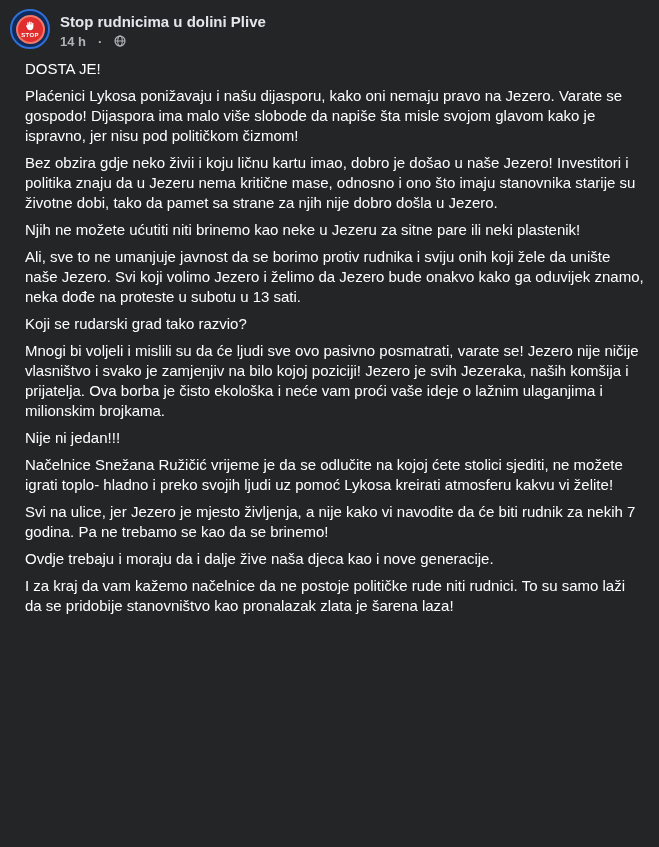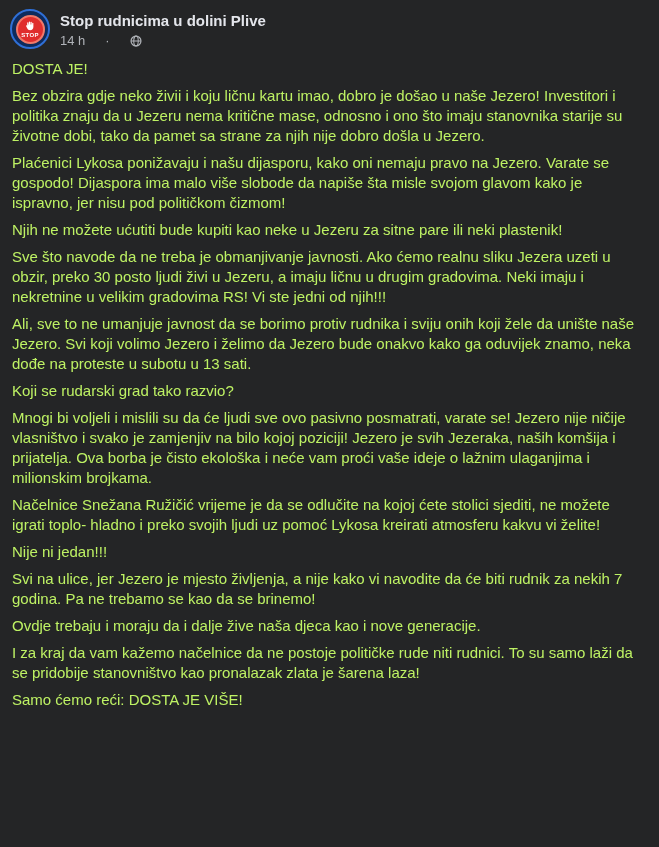--- a/index.html
+++ b/index.html
@@ -10,21 +10,21 @@
     background: #242526;
     font-family: "Liberation Sans", sans-serif;
     color: #e4e6eb;
     overflow: hidden;
   }
   .post { width: 659px; height: 847px; background: #242526; }
 
   
   .post-header {
     display: flex;
-    align-items: flex-start;
+    align-items: center;
     gap: 10px;
     padding: 9px 12px 2px 10px;
   }
   .avatar {
     width: 40px; height: 40px;
     border-radius: 50%;
     background: #0d2b5c;
     border: 2px solid #2f6fd6;
     display: flex; align-items: center; justify-content: center;
     flex: 0 0 auto;
@@ -50,34 +50,35 @@
   .header-text { display: flex; flex-direction: column; padding-top: 2px; }
   .page-name {
     font-size: 15px;
     font-weight: bold;
     color: #e4e6eb;
     text-decoration: none;
     cursor: pointer;
     line-height: 19px;
   }
   .post-meta {
-    display: flex; align-items: center; gap: 20px;
+    display: flex; align-items: center; gap: 12px;
     font-size: 13px;
     color: #b0b3b8;
     margin-top: 3px;
+    font-weight: bold;
   }
   .meta-dot { font-size: 13px; color: #b0b3b8; }
   .globe-icon { width: 12px; height: 12px; color: #b0b3b8; display: block; }
 
   
   .post-body {
-    padding: 8px 14px 0 12px;
+    padding: 8px 14px 0 25px;
     font-size: 15px;
     line-height: 20px;
-    color: #bef264;
+    color: #ffffff;
   }
   .post-body p { margin: 0 0 7px 0; }
 </style>
 </head>
 <body>
 
 <div class="post">
 
   <div class="post-header">
     <div class="avatar">
@@ -97,28 +98,26 @@
           <circle cx="8" cy="8" r="6.6" fill="none" stroke="currentColor" stroke-width="1.6"></circle>
           <ellipse cx="8" cy="8" rx="3" ry="6.6" fill="none" stroke="currentColor" stroke-width="1.4"></ellipse>
           <path d="M1.4 8h13.2" stroke="currentColor" stroke-width="1.4" fill="none"></path>
         </svg>
       </div>
     </div>
   </div>
 
   <div class="post-body">
     <p>DOSTA JE!</p>
+    <p>Plaćenici Lykosa ponižavaju i našu dijasporu, kako oni nemaju pravo na Jezero. Varate se gospodo! Dijaspora ima malo više slobode da napiše šta misle svojom glavom kako je ispravno, jer nisu pod političkom čizmom!</p>
     <p>Bez obzira gdje neko živii i koju ličnu kartu imao, dobro je došao u naše Jezero! Investitori i politika znaju da u Jezeru nema kritične mase, odnosno i ono što imaju stanovnika starije su životne dobi, tako da pamet sa strane za njih nije dobro došla u Jezero.</p>
-    <p>Plaćenici Lykosa ponižavaju i našu dijasporu, kako oni nemaju pravo na Jezero. Varate se gospodo! Dijaspora ima malo više slobode da napiše šta misle svojom glavom kako je ispravno, jer nisu pod političkom čizmom!</p>
-    <p>Njih ne možete ućutiti bude kupiti kao neke u Jezeru za sitne pare ili neki plastenik!</p>
-    <p>Sve što navode da ne treba je obmanjivanje javnosti. Ako ćemo realnu sliku Jezera uzeti u obzir, preko 30 posto ljudi živi u Jezeru, a imaju ličnu u drugim gradovima. Neki imaju i nekretnine u velikim gradovima RS! Vi ste jedni od njih!!!</p>
+    <p>Njih ne možete ućutiti niti brinemo kao neke u Jezeru za sitne pare ili neki plastenik!</p>
     <p>Ali, sve to ne umanjuje javnost da se borimo protiv rudnika i sviju onih koji žele da unište naše Jezero. Svi koji volimo Jezero i želimo da Jezero bude onakvo kako ga oduvijek znamo, neka dođe na proteste u subotu u 13 sati.</p>
     <p>Koji se rudarski grad tako razvio?</p>
     <p>Mnogi bi voljeli i mislili su da će ljudi sve ovo pasivno posmatrati, varate se! Jezero nije ničije vlasništvo i svako je zamjenjiv na bilo kojoj poziciji! Jezero je svih Jezeraka, naših komšija i prijatelja. Ova borba je čisto ekološka i neće vam proći vaše ideje o lažnim ulaganjima i milionskim brojkama.</p>
+    <p>Nije ni jedan!!!</p>
     <p>Načelnice Snežana Ružičić vrijeme je da se odlučite na kojoj ćete stolici sjediti, ne možete igrati toplo- hladno i preko svojih ljudi uz pomoć Lykosa kreirati atmosferu kakvu vi želite!</p>
-    <p>Nije ni jedan!!!</p>
     <p>Svi na ulice, jer Jezero je mjesto življenja, a nije kako vi navodite da će biti rudnik za nekih 7 godina. Pa ne trebamo se kao da se brinemo!</p>
     <p>Ovdje trebaju i moraju da i dalje žive naša djeca kao i nove generacije.</p>
     <p>I za kraj da vam kažemo načelnice da ne postoje političke rude niti rudnici. To su samo laži da se pridobije stanovništvo kao pronalazak zlata je šarena laza!</p>
-    <p>Samo ćemo reći: DOSTA JE VIŠE!</p>
   </div>
 
 </div>
 
 </body></html>

